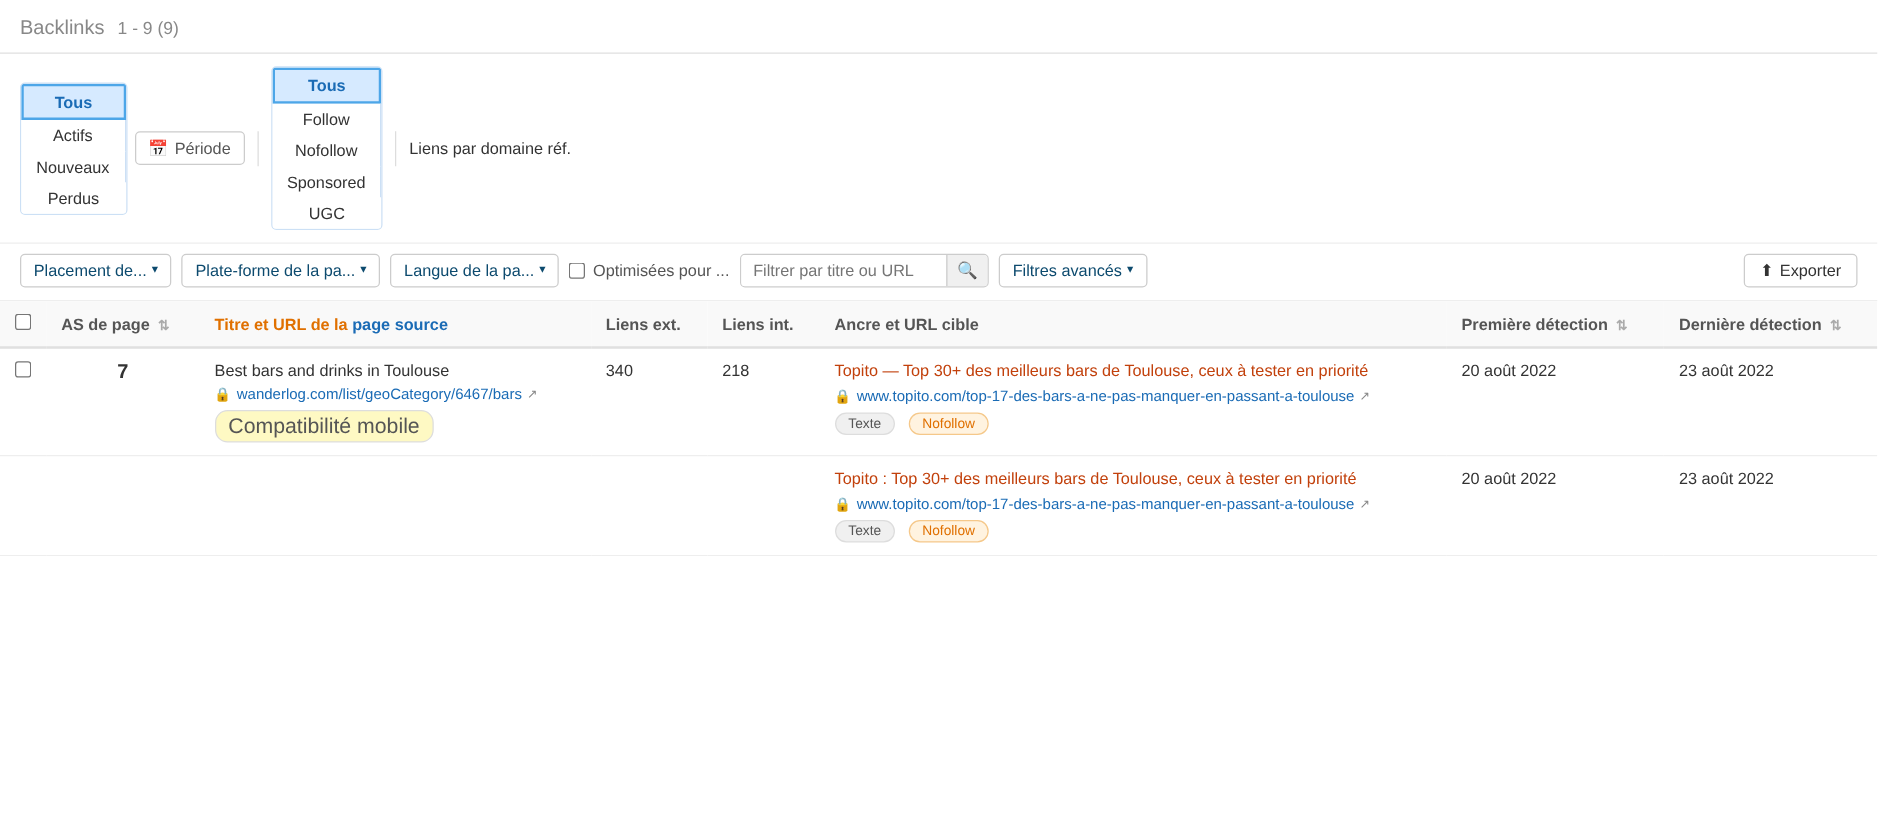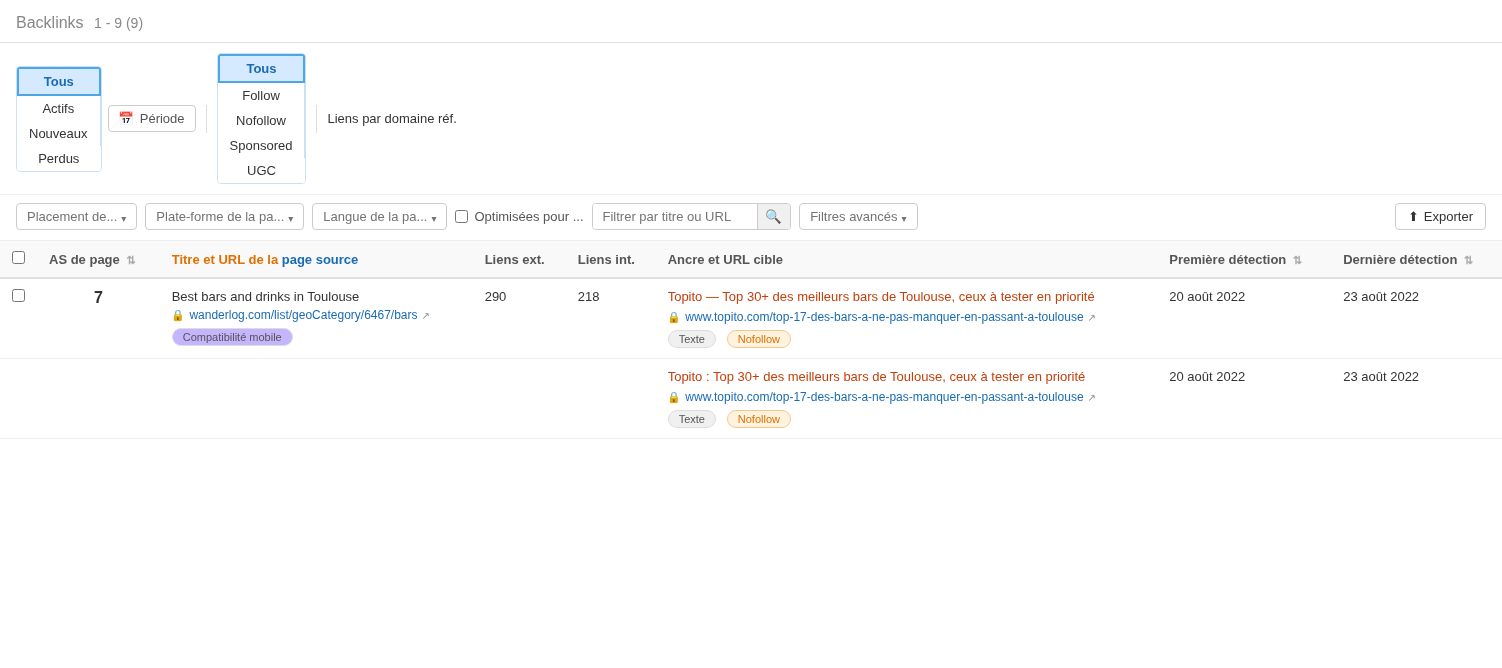--- a/index.html
+++ b/index.html
@@ -17,23 +17,23 @@
       cursor: pointer; font-size: 13px; color: #333;
     }
     .btn-group button:last-child { border-right: none; }
     .btn-group button.active { background: #d6eaff; color: #1a6bb5; font-weight: 600; border: 2px solid #4da6e8; }
 
     .separator { width: 1px; height: 28px; background: #ddd; margin: 0 4px; }
 
     .filters-row { padding: 8px 16px 10px; display: flex; align-items: center; gap: 8px; flex-wrap: wrap; border-bottom: 1px solid #eee; }
 
     .filter-dropdown {
-      display: flex; align-items: flex-end; gap: 4px;
+      display: flex; align-items: flex-start; gap: 4px;
       border: 1px solid #ccc; border-radius: 4px; padding: 5px 10px;
-      background: #fff; cursor: pointer; font-size: 13px; color: #737373;
+      background: #fff; cursor: pointer; font-size: 13px; color: #0c4a6e;
     }
     .filter-dropdown .arrow { font-size: 10px; }
 
     .search-box {
       display: flex; align-items: center;
       border: 1px solid #ccc; border-radius: 4px; overflow: hidden;
     }
     .search-box input {
       border: none; padding: 5px 10px; font-size: 13px; outline: none; width: 164px; color: #555;
     }
@@ -60,21 +60,21 @@
 
     tbody tr { border-bottom: 1px solid #eee; vertical-align: top; }
     tbody td { padding: 10px 12px; }
 
     .as-page { font-size: 16px; font-weight: 600; color: #333; text-align: center; }
     .page-title { font-size: 13px; color: #333; font-weight: 500; margin-bottom: 4px; }
     .page-url { display: flex; align-items: center; gap: 4px; color: #1a6bb5; font-size: 12px; margin-bottom: 6px; flex-wrap: wrap; }
     .page-url .lock-icon { color: #888; font-size: 11px; }
     .page-url a { color: #1a6bb5; text-decoration: none; }
     .ext-icon { color: #888; font-size: 10px; }
-    .tag { display: inline-block; background: #c4b5fd; border: 1px solid #ddd; border-radius: 10px; padding: 2px 10px; font-size: 11px; color: #555; }
+    .tag { display: inline-block; background: #fef9c3; border: 1px solid #ddd; border-radius: 10px; padding: 2px 10px; font-size: 17px; color: #555; }
     .tag-nofollow { display: inline-block; background: #fff3e0; border: 1px solid #f5c88a; border-radius: 10px; padding: 2px 10px; font-size: 11px; color: #e07000; }
     .tag-texte { display: inline-block; background: #f0f0f0; border: 1px solid #ddd; border-radius: 10px; padding: 2px 10px; font-size: 11px; color: #555; }
 
     .anchor-title { font-size: 13px; color: #c2410c; margin-bottom: 6px; }
     .anchor-url { display: flex; align-items: center; gap: 4px; color: #1a6bb5; font-size: 12px; margin-bottom: 6px; flex-wrap: wrap; }
     .anchor-url .lock-icon { color: #888; font-size: 11px; }
     .anchor-url a { color: #1a6bb5; text-decoration: none; word-break: break-all; }
 
     .liens-par { display: flex; align-items: center; gap: 4px; }
     .liens-label { font-size: 13px; color: #333; text-align: right; }
@@ -202,21 +202,21 @@
         <td class="as-page">7</td>
         <td>
           <div class="page-title">Best bars and drinks in Toulouse</div>
           <div class="page-url">
             <span class="lock-icon">🔒</span>
             <a href="#">wanderlog.com/list/geoCategory/6467/bars</a>
             <span class="ext-icon">↗</span>
           </div>
           <span class="tag">Compatibilité mobile</span>
         </td>
-        <td>290</td>
+        <td>340</td>
         <td>218</td>
         <td>
           <div class="anchor-title">Topito — Top 30+ des meilleurs bars de Toulouse, ceux à tester en priorité</div>
           <div class="anchor-url">
             <span class="lock-icon">🔒</span>
             <a href="#">www.topito.com/top-17-des-bars-a-ne-pas-manquer-en-passant-a-toulouse</a>
             <span class="ext-icon">↗</span>
           </div>
           <span class="tag-texte">Texte</span>
           &nbsp;

